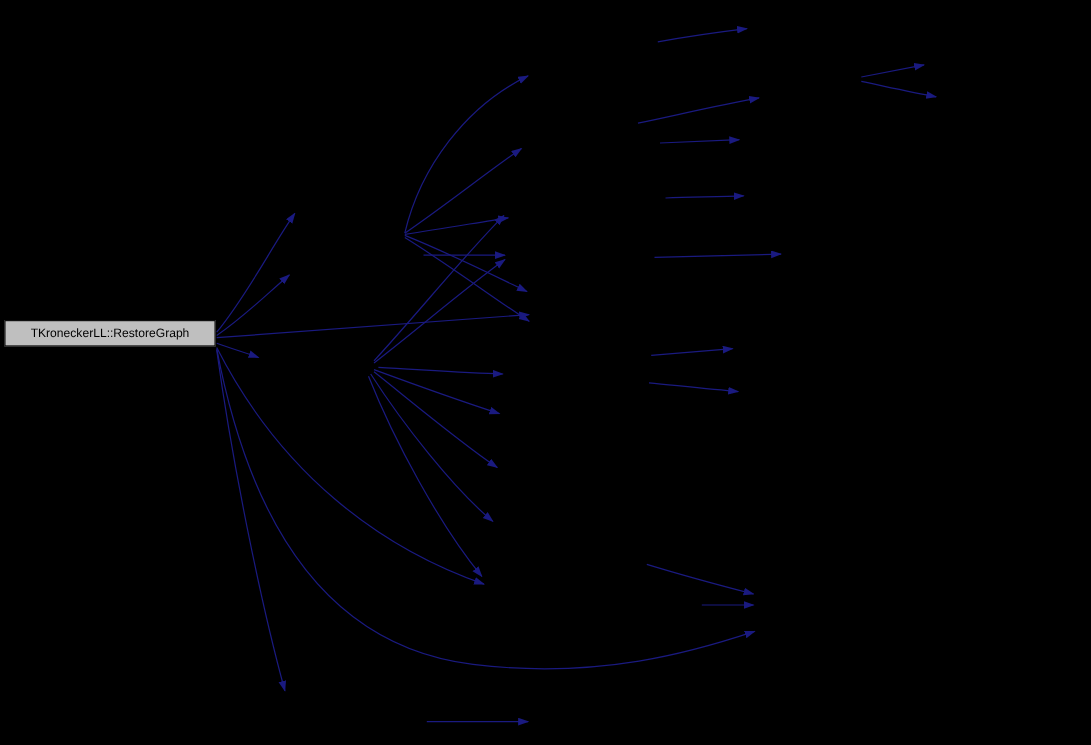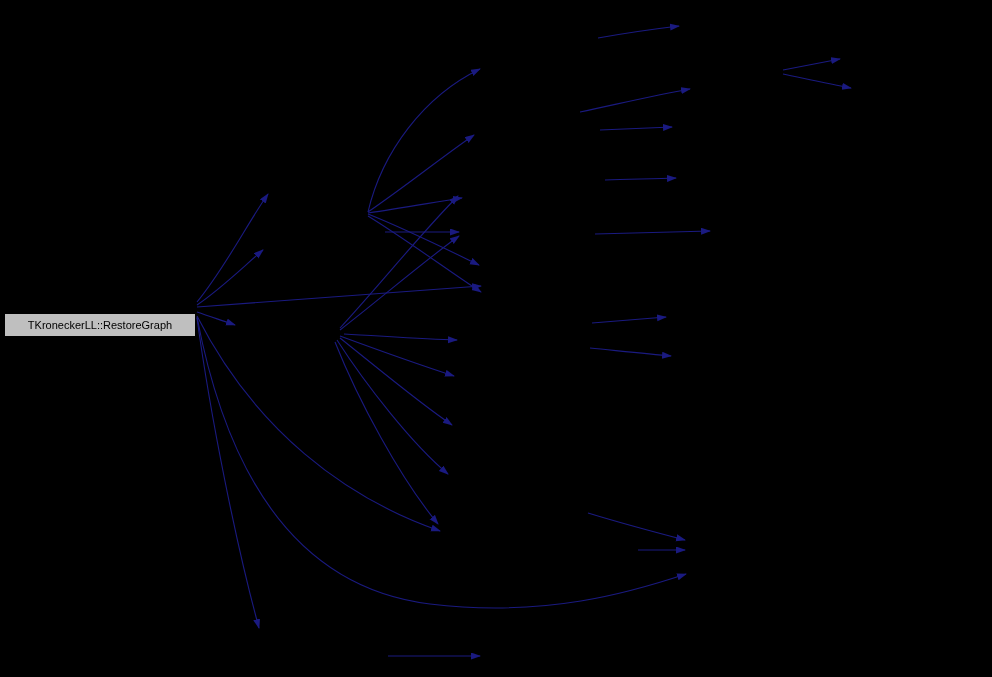--- a/index.html
+++ b/index.html
@@ -68,16 +68,16 @@
       <path d="M595,234 C636,233 674,232 710,231" stroke="#1a1a80" stroke-width="1.1" fill="none" marker-end="url(#arrowhead)"></path>
       <path d="M592,323 C618,321 644,319 666,317" stroke="#1a1a80" stroke-width="1.1" fill="none" marker-end="url(#arrowhead)"></path>
       <path d="M590,348 C620,351 648,354 671,356" stroke="#1a1a80" stroke-width="1.1" fill="none" marker-end="url(#arrowhead)"></path>
       <path d="M588,513 C624,524 658,533 685,540" stroke="#1a1a80" stroke-width="1.1" fill="none" marker-end="url(#arrowhead)"></path>
       <path d="M638,550 C656,550 672,550 685,550" stroke="#1a1a80" stroke-width="1.1" fill="none" marker-end="url(#arrowhead)"></path>
       <path d="M783,70 C804,66 824,62 840,59" stroke="#1a1a80" stroke-width="1.1" fill="none" marker-end="url(#arrowhead)"></path>
       <path d="M783,74 C807,79 830,84 851,88" stroke="#1a1a80" stroke-width="1.1" fill="none" marker-end="url(#arrowhead)"></path>
       <path d="M388,656 C420,656 450,656 480,656" stroke="#1a1a80" stroke-width="1.1" fill="none" marker-end="url(#arrowhead)"></path>
     </svg>
 
-  <div class="graph-node" style="left: 4px; top: 313px; width: 192px; height: 24px; background: rgb(191, 191, 191); border-color: rgb(0, 0, 0); color: rgb(0, 0, 0);">
+  <div class="graph-node" style="left: 4px; top: 291px; width: 192px; height: 24px; background: rgb(191, 191, 191); border-color: rgb(0, 0, 0); color: rgb(0, 0, 0);">
     <span>TKroneckerLL::RestoreGraph</span>
   </div>
 </div>
 
 </body></html>

